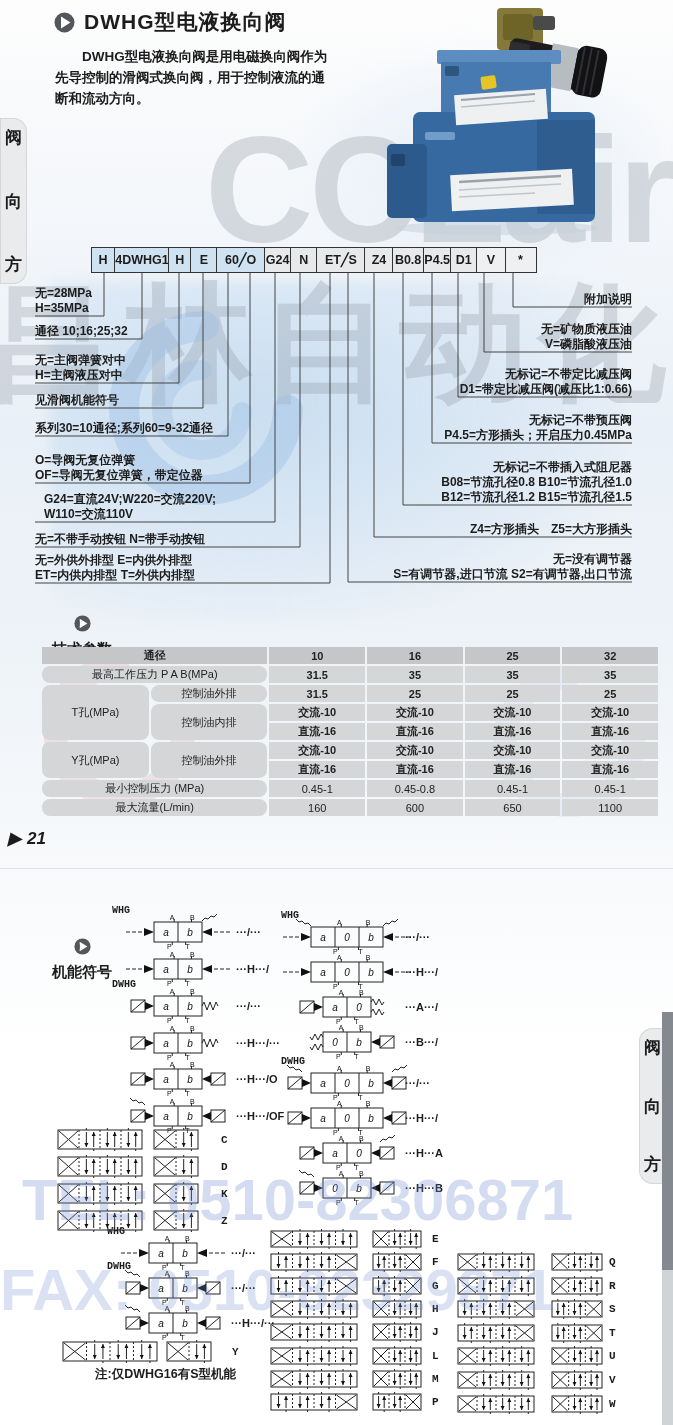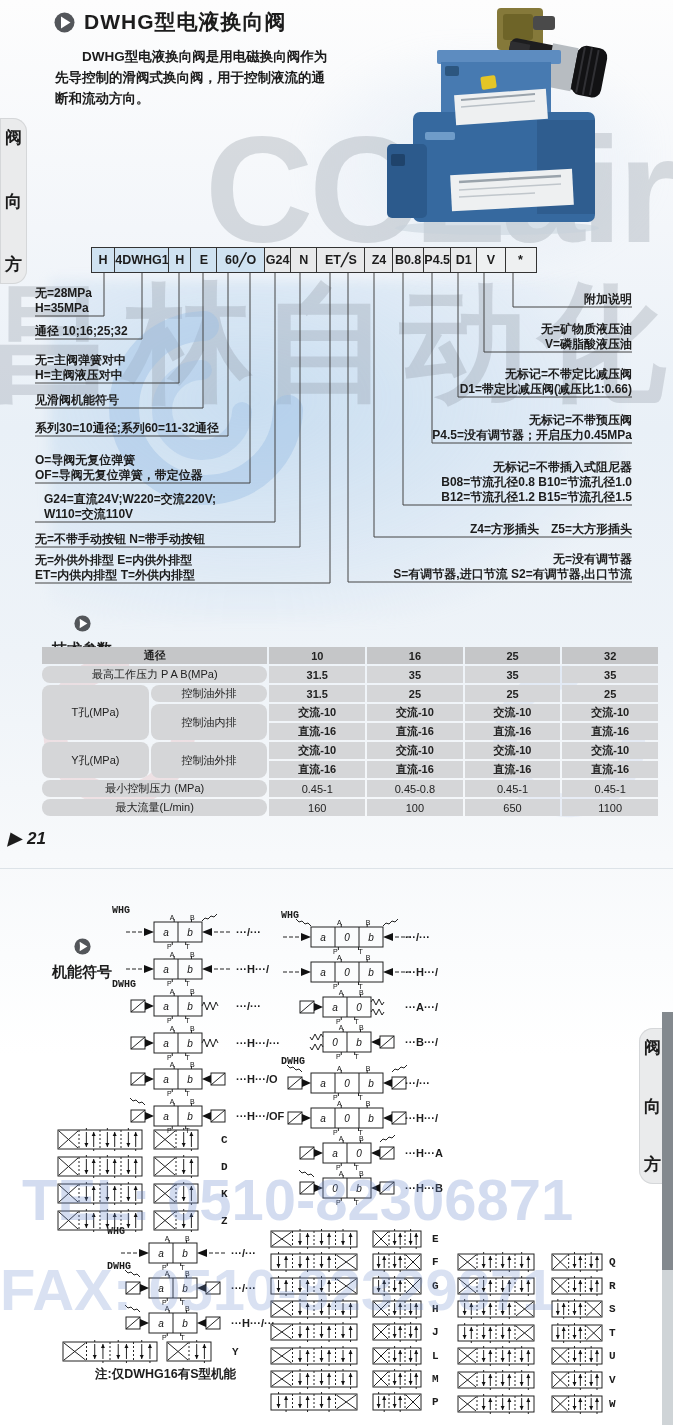--- a/index.html
+++ b/index.html
@@ -186,21 +186,21 @@
         <div>通径 10;16;25;32</div>
       </div>
       <div class="lead-label lead-left" style="left: 35px; top: 353px;">
         <div>无=主阀弹簧对中</div>
         <div>H=主阀液压对中</div>
       </div>
       <div class="lead-label lead-left" style="left: 35px; top: 393px;">
         <div>见滑阀机能符号</div>
       </div>
       <div class="lead-label lead-left" style="left: 35px; top: 421px;">
-        <div>系列30=10通径;系列60=11-32通径</div>
+        <div>系列30=10通径;系列60=9-32通径</div>
       </div>
       <div class="lead-label lead-left" style="left: 35px; top: 453px;">
         <div>O=导阀无复位弹簧</div>
         <div>OF=导阀无复位弹簧，带定位器</div>
       </div>
       <div class="lead-label lead-left" style="left: 44px; top: 492px;">
         <div>G24=直流24V;W220=交流220V;</div>
         <div>W110=交流110V</div>
       </div>
       <div class="lead-label lead-left" style="left: 35px; top: 532px;">
@@ -216,21 +216,21 @@
       <div class="lead-label lead-right" style="right: 41px; top: 322px;">
         <div>无=矿物质液压油</div>
         <div>V=磷脂酸液压油</div>
       </div>
       <div class="lead-label lead-right" style="right: 41px; top: 367px;">
         <div>无标记=不带定比减压阀</div>
         <div>D1=带定比减压阀(减压比1:0.66)</div>
       </div>
       <div class="lead-label lead-right" style="right: 41px; top: 413px;">
         <div>无标记=不带预压阀</div>
-        <div>P4.5=没有调节器；开启压力0.45MPa</div>
+        <div>P4.5=方形插头；开启压力0.45MPa</div>
       </div>
       <div class="lead-label lead-right" style="right: 41px; top: 460px;">
         <div>无标记=不带插入式阻尼器</div>
         <div>B08=节流孔径0.8 B10=节流孔径1.0</div>
         <div>B12=节流孔径1.2 B15=节流孔径1.5</div>
       </div>
       <div class="lead-label lead-right" style="right: 41px; top: 522px;">
         <div>Z4=方形插头　Z5=大方形插头</div>
       </div>
       <div class="lead-label lead-right" style="right: 41px; top: 552px;">
@@ -310,21 +310,21 @@
     <tr>
       <td colspan="2" class="lab">最小控制压力 (MPa)</td>
       <td>0.45-1</td>
       <td>0.45-0.8</td>
       <td>0.45-1</td>
       <td>0.45-1</td>
     </tr>
     <tr>
       <td colspan="2" class="lab">最大流量(L/min)</td>
       <td>160</td>
-      <td>100</td>
+      <td>600</td>
       <td>650</td>
       <td>1100</td>
     </tr>
   </tbody>
     </table>
 
   <div class="abs" id="page-num">
     <span>▶</span>
     <span>21</span>
   </div>

